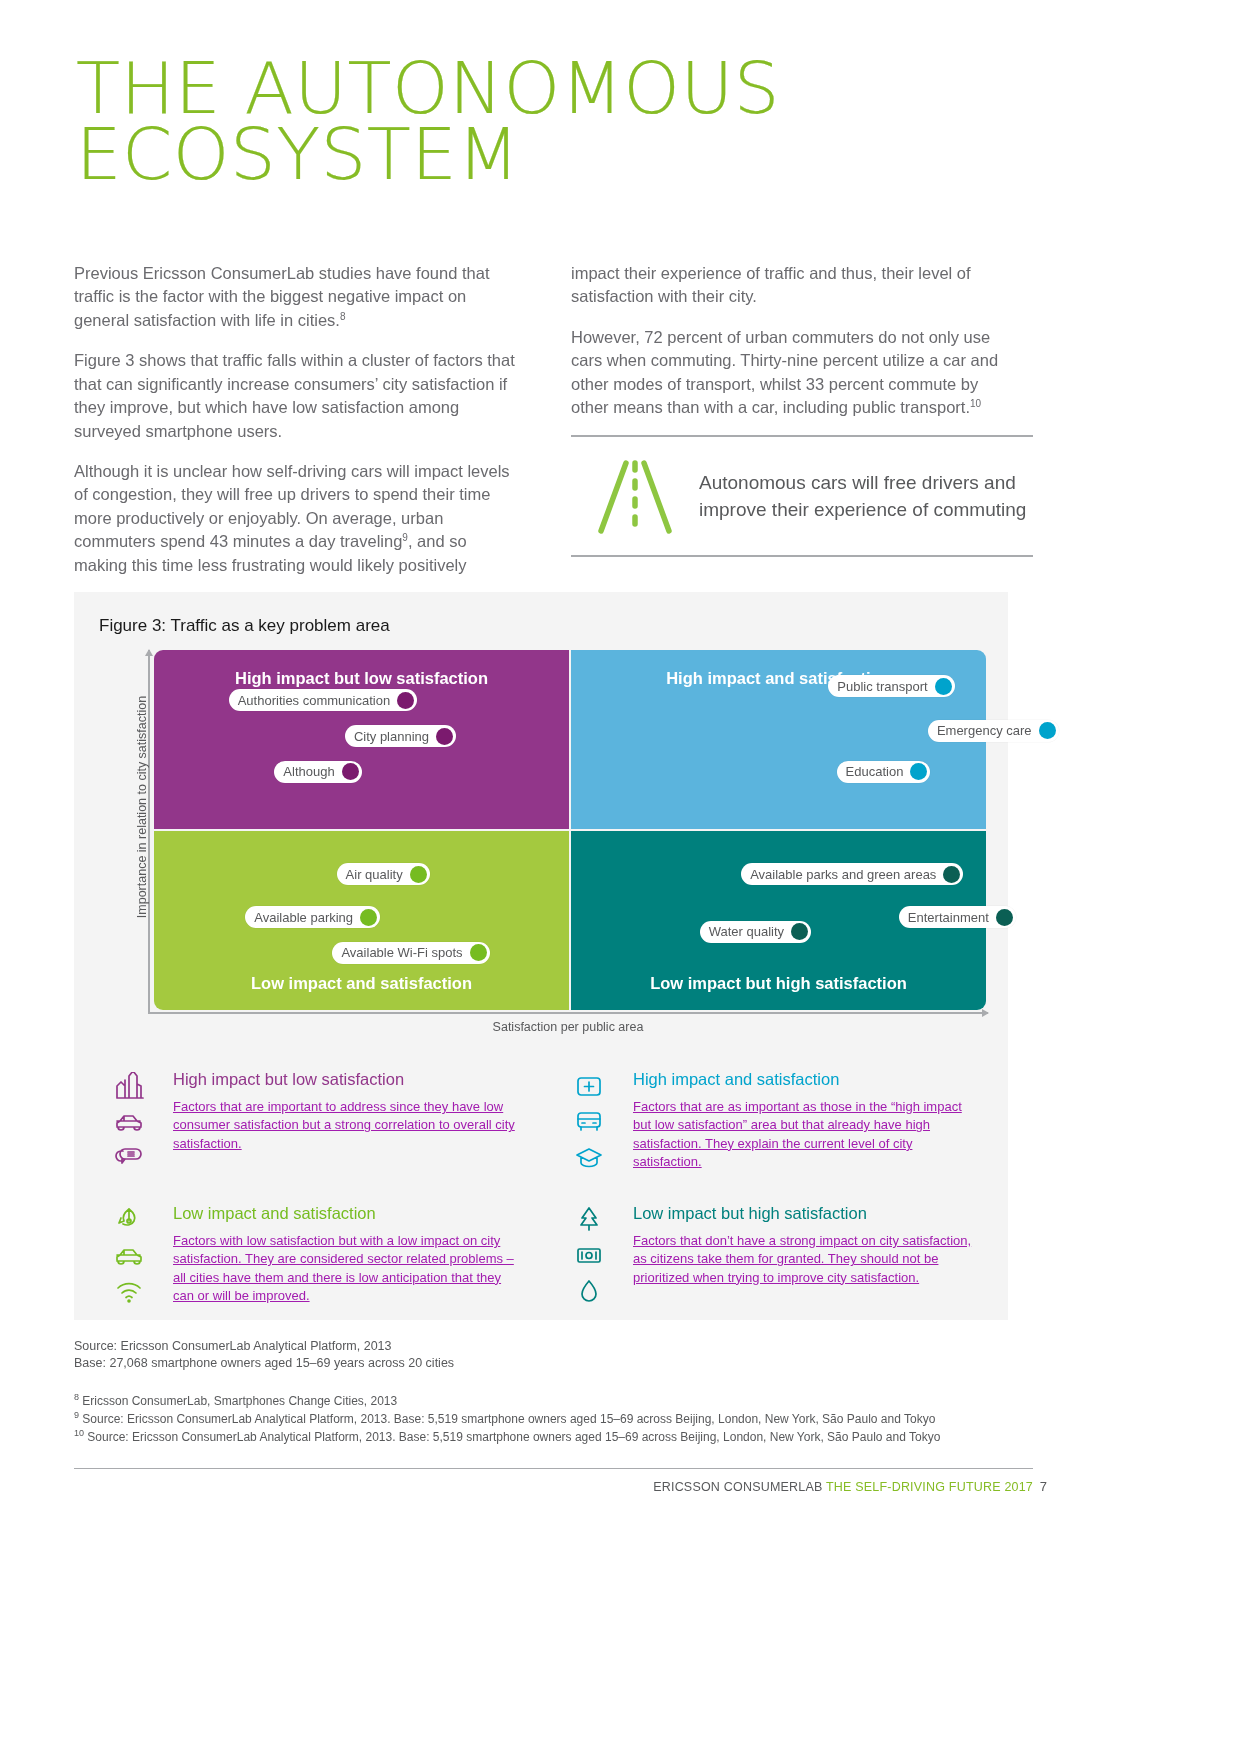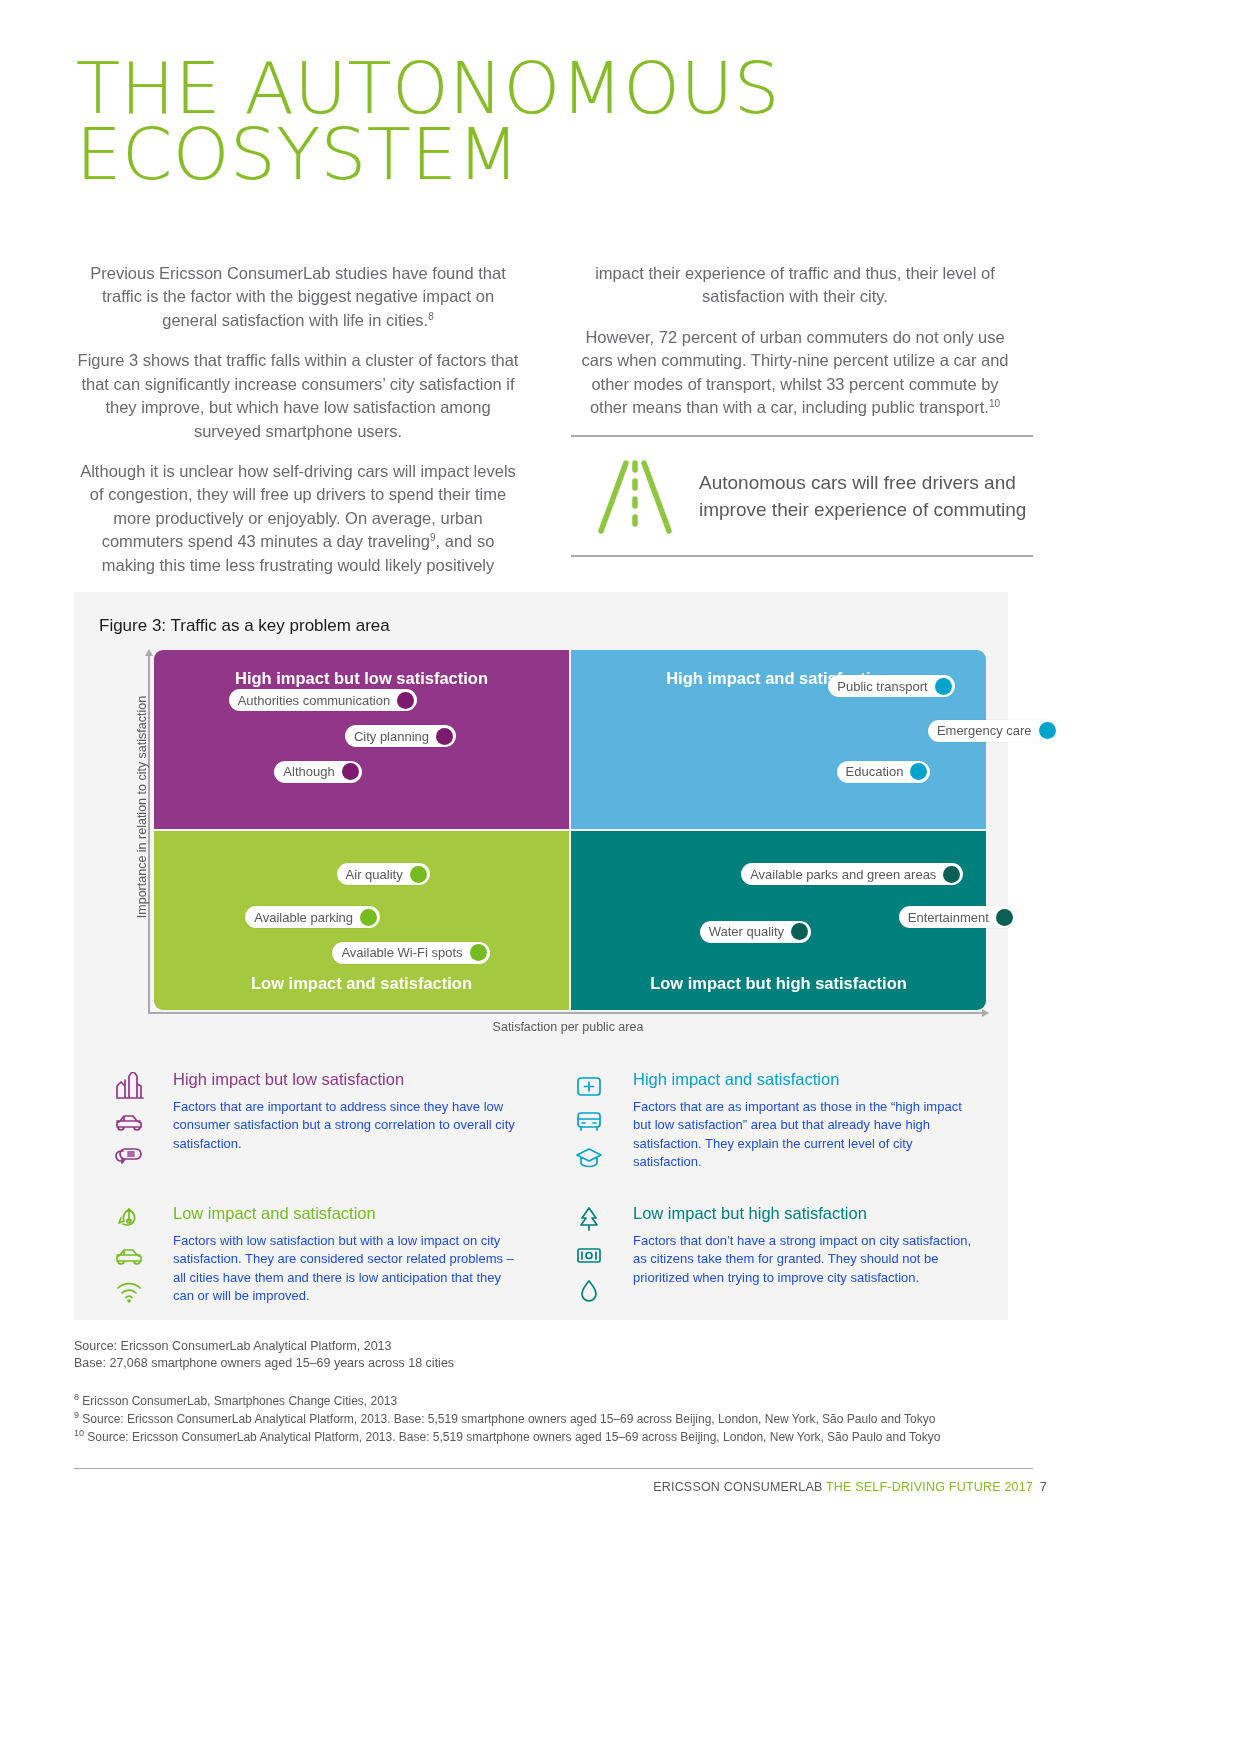--- a/index.html
+++ b/index.html
@@ -30,21 +30,21 @@
   
   .col {
     position: absolute;
     width: 448px;
     font-size: 16.5px;
     line-height: 1.42;
     color: #6a6a6e;
   }
   .col.left  { left: 74px;  top: 262px; }
   .col.right { left: 571px; top: 262px; }
-  .col p { margin-bottom: 17px; text-align: center; }
+  .col p { margin-bottom: 17px; }
   sup { font-size: 10px; vertical-align: super; line-height: 0; }
 
   
   .callout {
     position: absolute;
     left: 571px; top: 435px;
     width: 462px;
     border-top: 2px solid #a9abae;
     border-bottom: 2px solid #a9abae;
     padding: 22px 0 20px 0;
@@ -188,21 +188,21 @@
   .legend-item { display: flex; gap: 14px; }
   .legend-icons {
     width: 60px; flex: none;
     display: flex; flex-direction: column;
     align-items: center;
     gap: 4px;
     padding-top: 2px;
   }
   .legend-body { flex: 1; }
   .legend-title { font-size: 16.5px; margin-bottom: 9px; }
-  .legend-desc { font-size: 13px; line-height: 1.42; color: #1d4ed8; }
+  .legend-desc { font-size: 13px; line-height: 1.42; color: #a21caf; text-decoration: underline; }
 
   
   .source {
     position: absolute;
     left: 74px; top: 1338px;
     font-size: 12.5px;
     line-height: 1.35;
     color: #58595b;
   }
   .footnotes {
@@ -411,21 +411,21 @@
         <div class="legend-body">
           <div class="legend-title" style="color: rgb(0, 128, 125);">Low impact but high satisfaction</div>
           <div class="legend-desc">Factors that don’t have a strong impact on city satisfaction, as citizens take them for granted. They should not be prioritized when trying to improve city satisfaction.</div>
         </div>
       </div>
     </div>
 </div>
 
 <div class="source">
   <div>Source: Ericsson ConsumerLab Analytical Platform, 2013</div>
-  <div>Base: 27,068 smartphone owners aged 15–69 years across 18 cities</div>
+  <div>Base: 27,068 smartphone owners aged 15–69 years across 20 cities</div>
 </div>
 
 <div class="footnotes">
     <div><sup>8</sup><span> Ericsson ConsumerLab, Smartphones Change Cities, 2013</span></div>
     <div><sup>9</sup><span> Source: Ericsson ConsumerLab Analytical Platform, 2013. Base: 5,519 smartphone owners aged 15–69 across Beijing, London, New York, São Paulo and Tokyo</span></div>
     <div><sup>10</sup><span> Source: Ericsson ConsumerLab Analytical Platform, 2013. Base: 5,519 smartphone owners aged 15–69 across Beijing, London, New York, São Paulo and Tokyo</span></div>
   </div>
 
 <div class="footer-rule"></div>
 <div class="footer">

